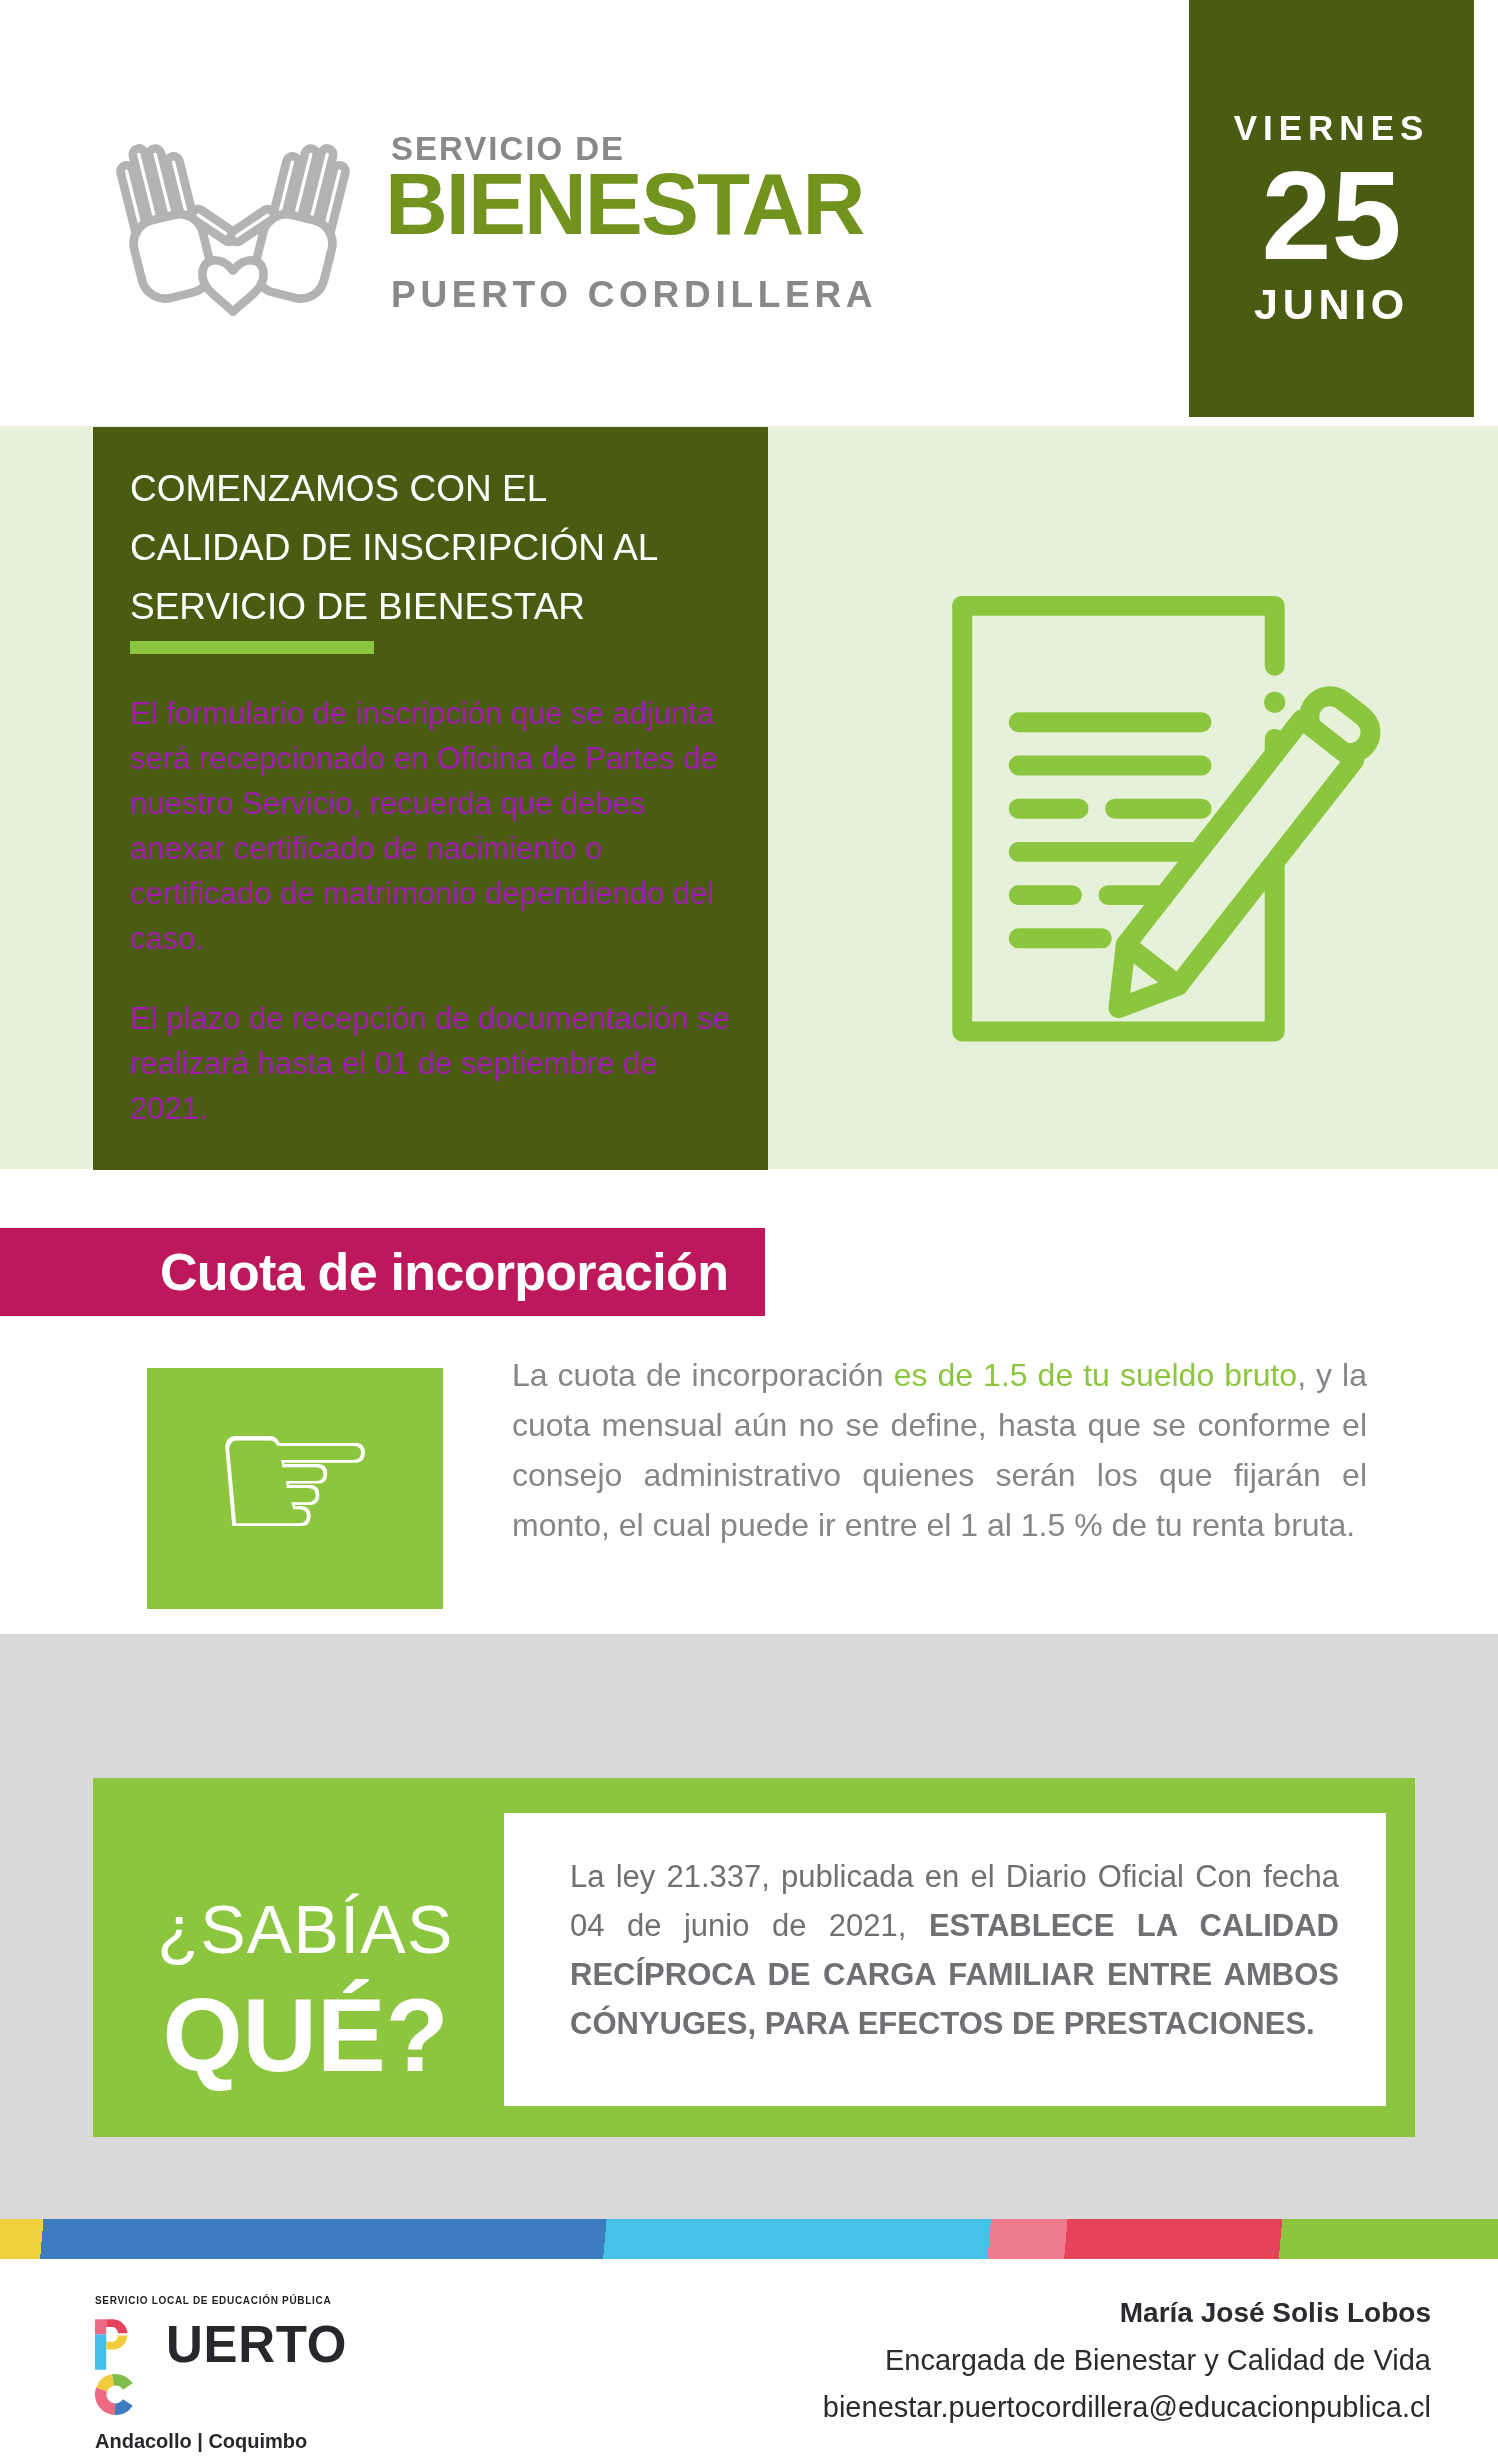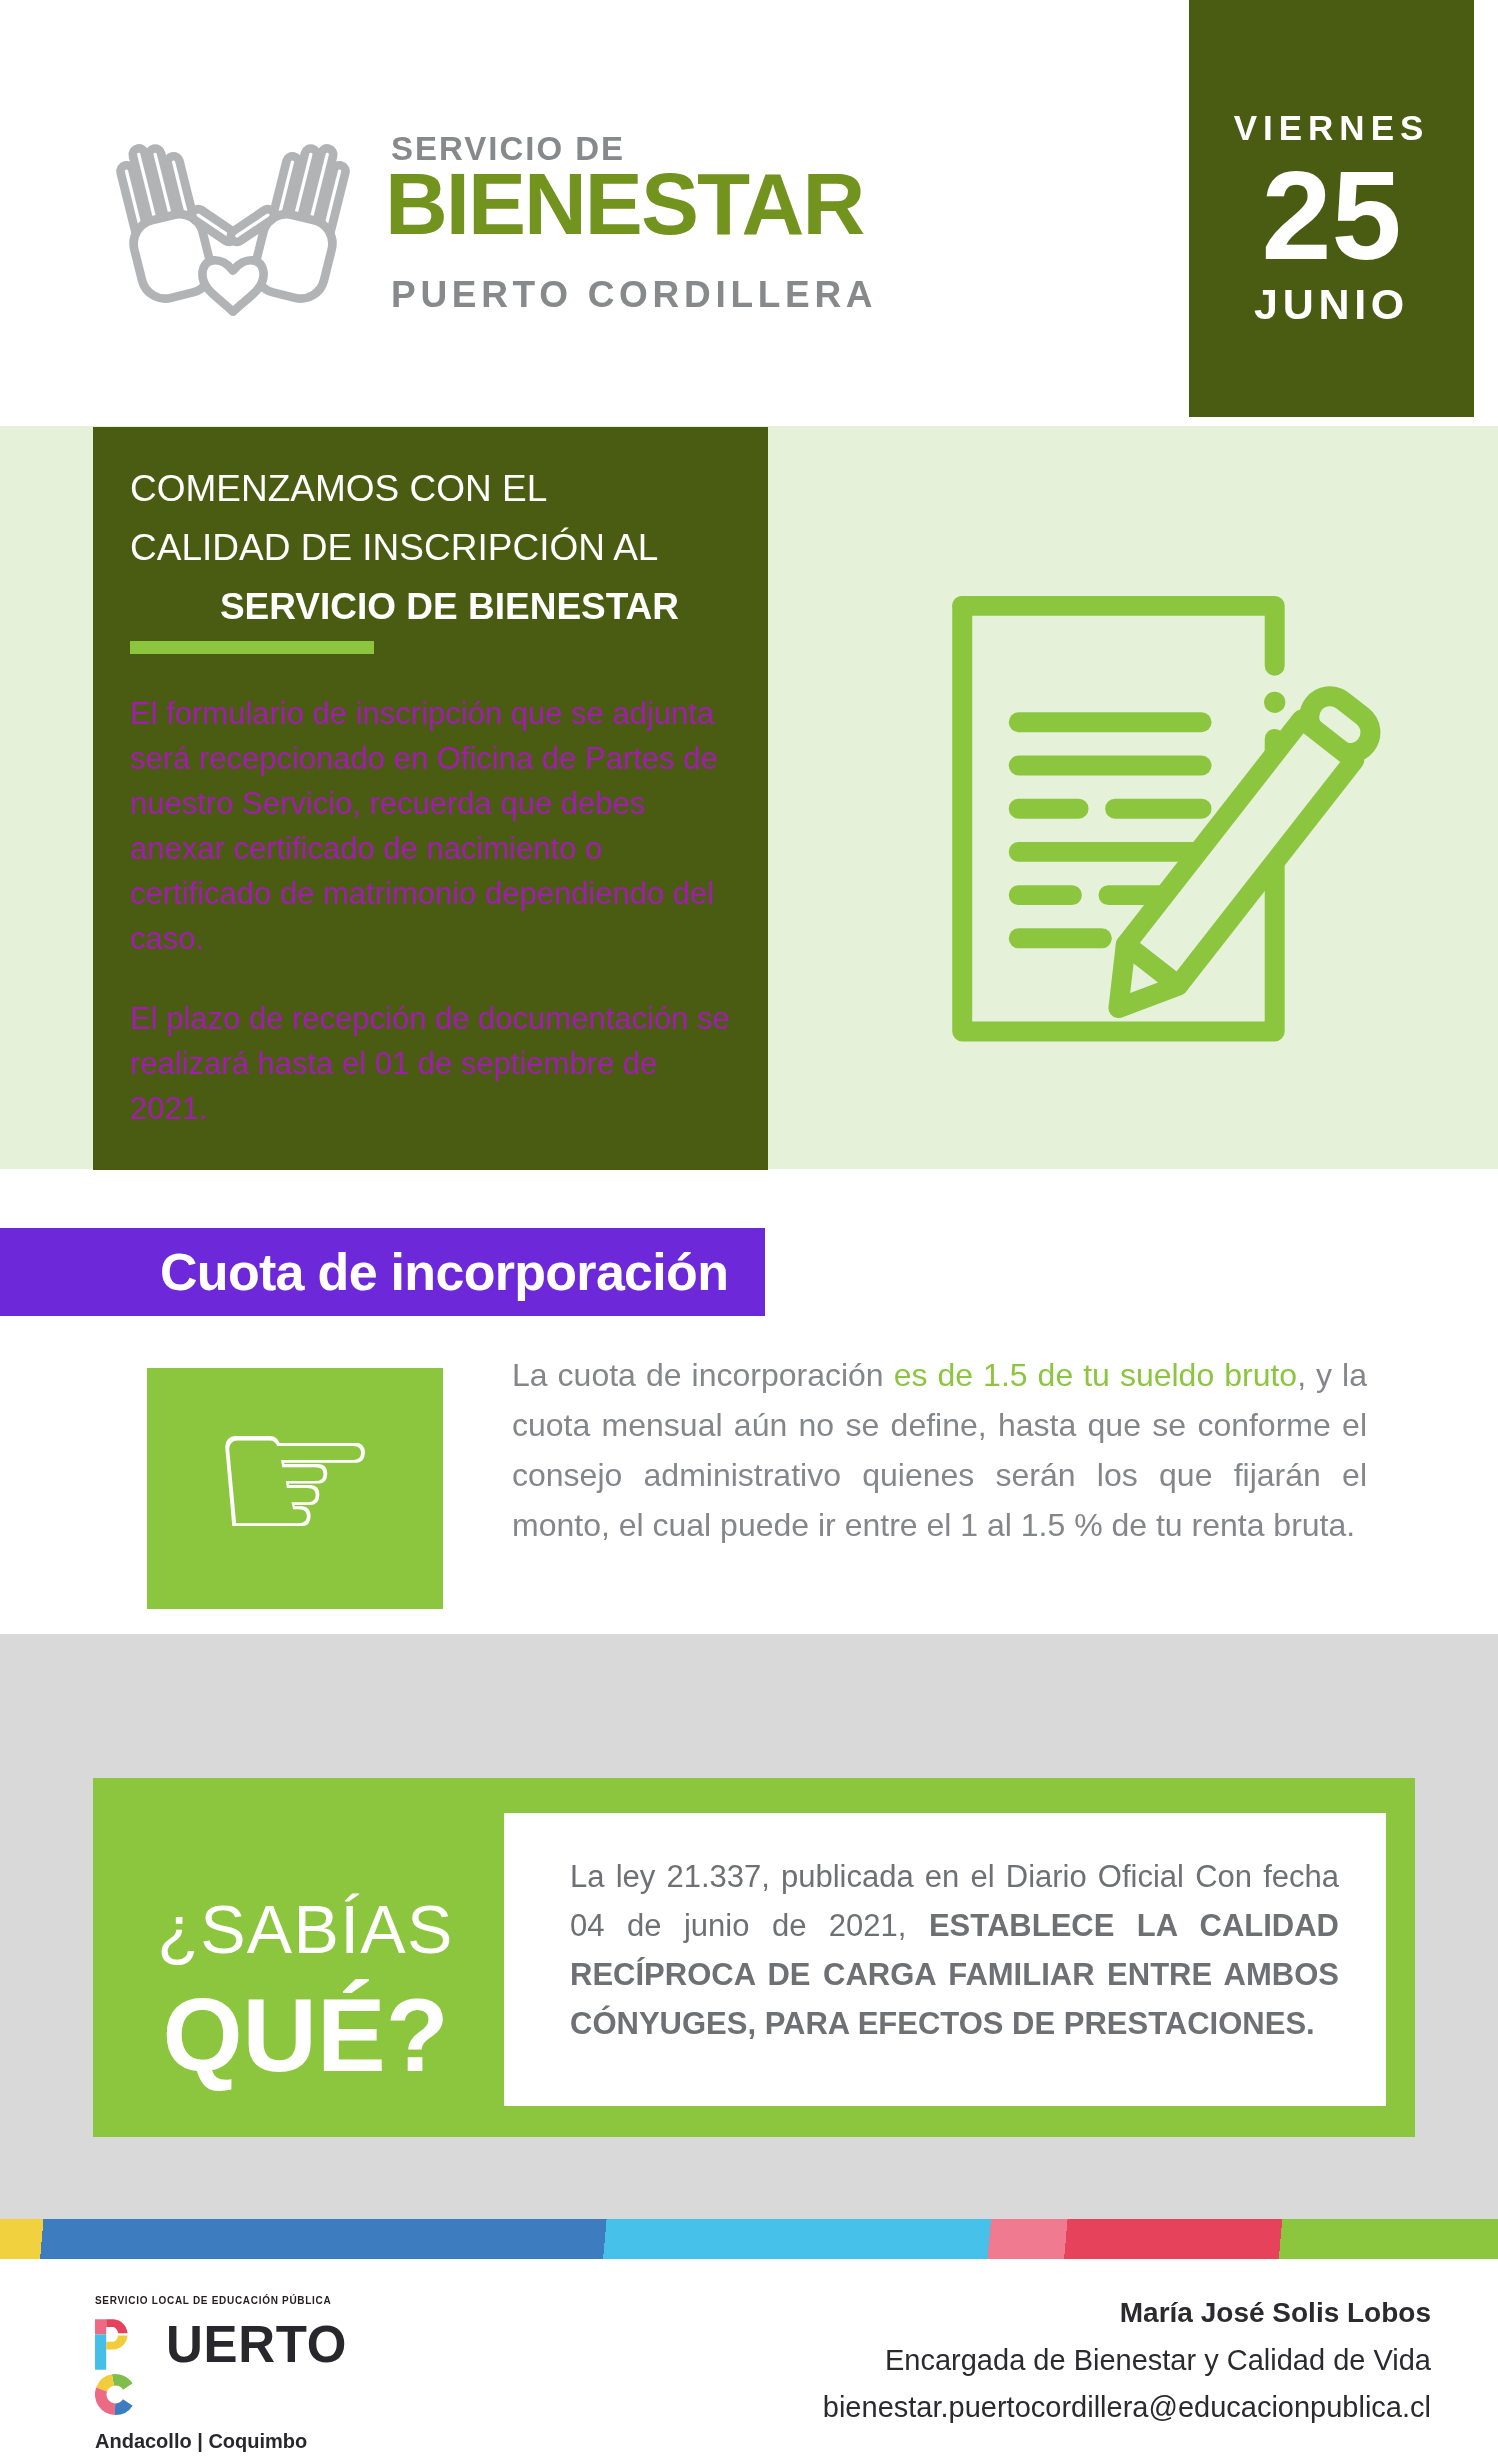--- a/index.html
+++ b/index.html
@@ -19,27 +19,27 @@
     padding-top:20px;box-sizing:border-box;
   }
   .d-weekday{font-size:35px;font-weight:700;letter-spacing:6px;}
   .d-day{font-size:126px;font-weight:700;line-height:1.0;margin:5.3px 0 1.3px 0;}
   .d-month{font-size:43px;font-weight:700;letter-spacing:4.7px;}
 
   
   .light-band{left:0;top:426px;width:1498px;height:743px;background:#e6f1da;}
   .olive-box{left:93px;top:427px;width:675px;height:743px;background:#4a5c12;}
   .intro-title{left:130px;top:459px;width:639px;color:#ffffff;font-size:37px;line-height:59px;font-weight:400;}
-  .intro-title .bold{font-weight:700;text-align:center;}
+  .intro-title .bold{font-weight:400;}
   .accent-bar{left:130px;top:641px;width:244px;height:13.3px;background:#8cc63f;}
   .intro-para{left:130px;top:691px;width:612px;color:#a21caf;font-size:31px;line-height:45px;}
   .intro-para2{top:996px;}
 
   
-  .cuota-band{left:0;top:1228px;width:765px;height:88px;background:#6d28d9;display:flex;align-items:center;}
+  .cuota-band{left:0;top:1228px;width:765px;height:88px;background:#be185d;display:flex;align-items:center;}
   .cuota-title{margin-left:160px;color:#fff;font-size:52px;font-weight:800;letter-spacing:-0.7px;}
   .hand-box{left:147px;top:1368px;width:296px;height:241px;background:#8cc63f;
     display:flex;align-items:center;justify-content:center;}
   .hand-glyph{color:#ffffff;font-size:193px;line-height:1;transform:translateY(-9.3px);}
   .cuota-para{left:512px;top:1350px;width:855px;font-size:32px;line-height:50px;color:#848689;text-align:justify;}
   .cuota-para .hl{color:#8cc63f;}
 
   
   .gray-band{left:0;top:1634px;width:1498px;height:586px;background:#d9d9d9;}
   .sabias-box{left:93px;top:1778px;width:1322px;height:359px;background:#8cc63f;}

